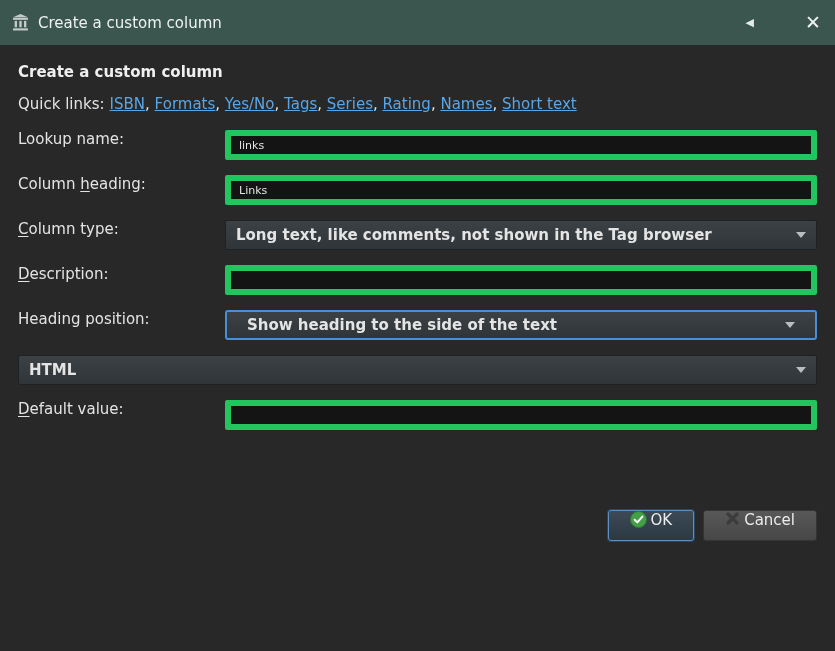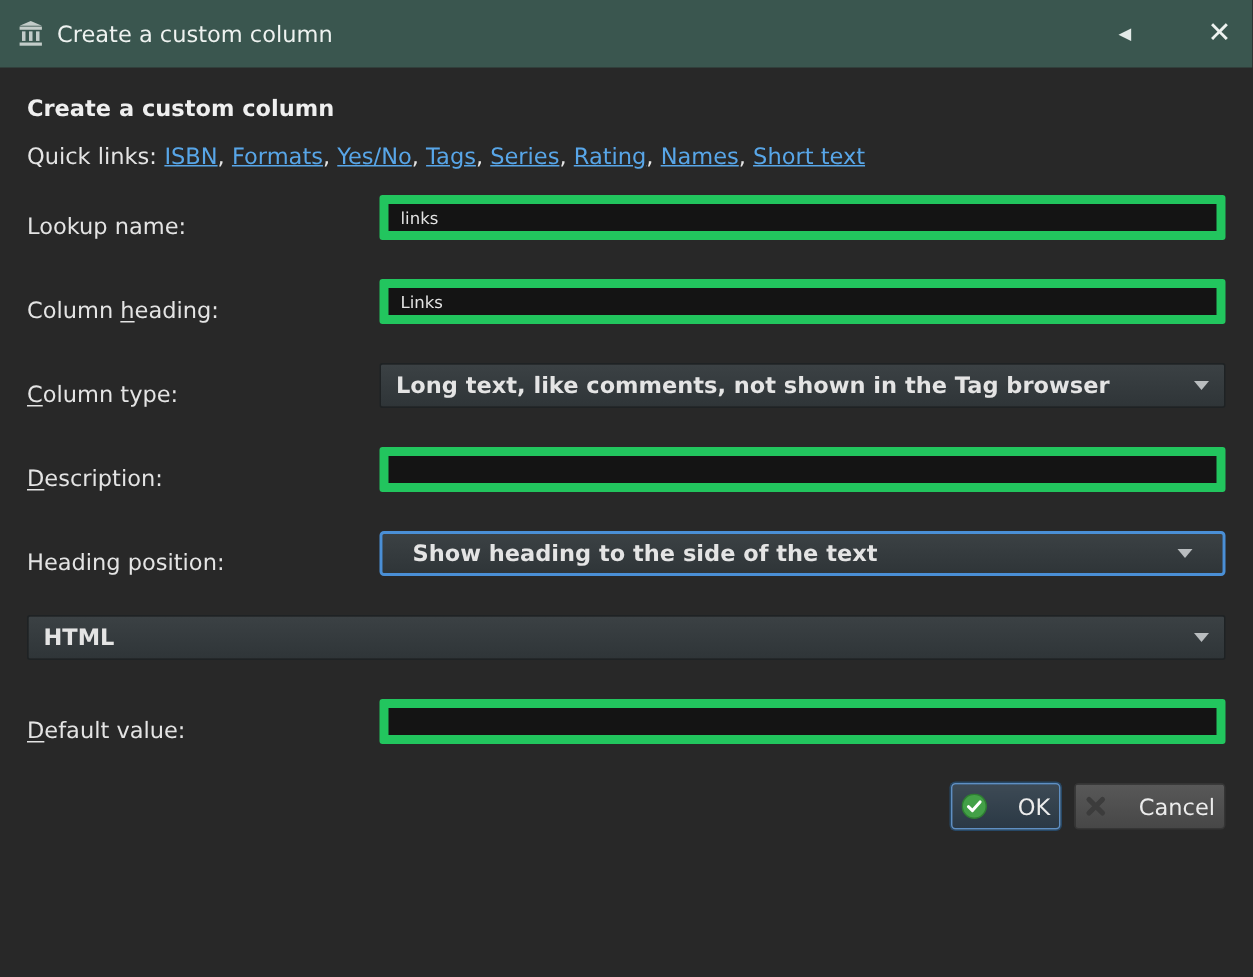--- a/index.html
+++ b/index.html
@@ -27,21 +27,21 @@
 
   
   .dlg-body { flex: 1; display: flex; flex-direction: column; padding: 18px 18px 20px 18px; }
   .heading { font-weight: bold; font-size: 15px; color: #efefef; margin-bottom: 13px; }
 
   .quickcreate { margin-bottom: 16px; line-height: 20px; }
   .quickcreate .qc-label { margin-right: 5px; }
   .quickcreate a { color: var(--link, #58a6e8); text-decoration: underline; cursor: pointer; }
   .quickcreate .sep { white-space: pre; }
 
-  .form-row { display: flex; align-items: flex-end; height: 30px; margin-bottom: 26px; gap: 28px; }
+  .form-row { display: flex; align-items: flex-start; height: 30px; margin-bottom: 15px; }
   .flabel { width: 207px; flex: 0 0 207px; }
   .flabel u { text-underline-offset: 2px; }
 
   .ftext {
     flex: 1; height: 30px;
     background: var(--input_bg, #141414);
     border: 6px solid #22c55e;
     border-radius: 2px;
     color: var(--text, #e4e4e4);
     font-size: 11px; font-family: inherit;
@@ -68,22 +68,22 @@
   .combo-arrow {
     width: 0; height: 0; margin-left: 10px;
     border-left: 5px solid transparent;
     border-right: 5px solid transparent;
     border-top: 6px solid #b9bdbf;
   }
 
   
   .buttonrow { margin-top: auto; display: flex; justify-content: flex-end; gap: 9px; }
   .btn {
-    display: flex; align-items: center; gap: 21px;
-    height: 31px; padding: 0 6px;
+    display: flex; align-items: flex-start; gap: 4px;
+    height: 31px; padding: 0 21px;
     font-size: 15px; font-family: inherit;
     color: #ececec; border-radius: 3px; cursor: pointer;
   }
   .btn-ok {
     background: linear-gradient(#3d4a55, #2b3945);
     border: 1px solid #5f8fc2;
     box-shadow: 0 0 0 1px #274866;
   }
   .btn-cancel {
     background: linear-gradient(#585858, #474747);

